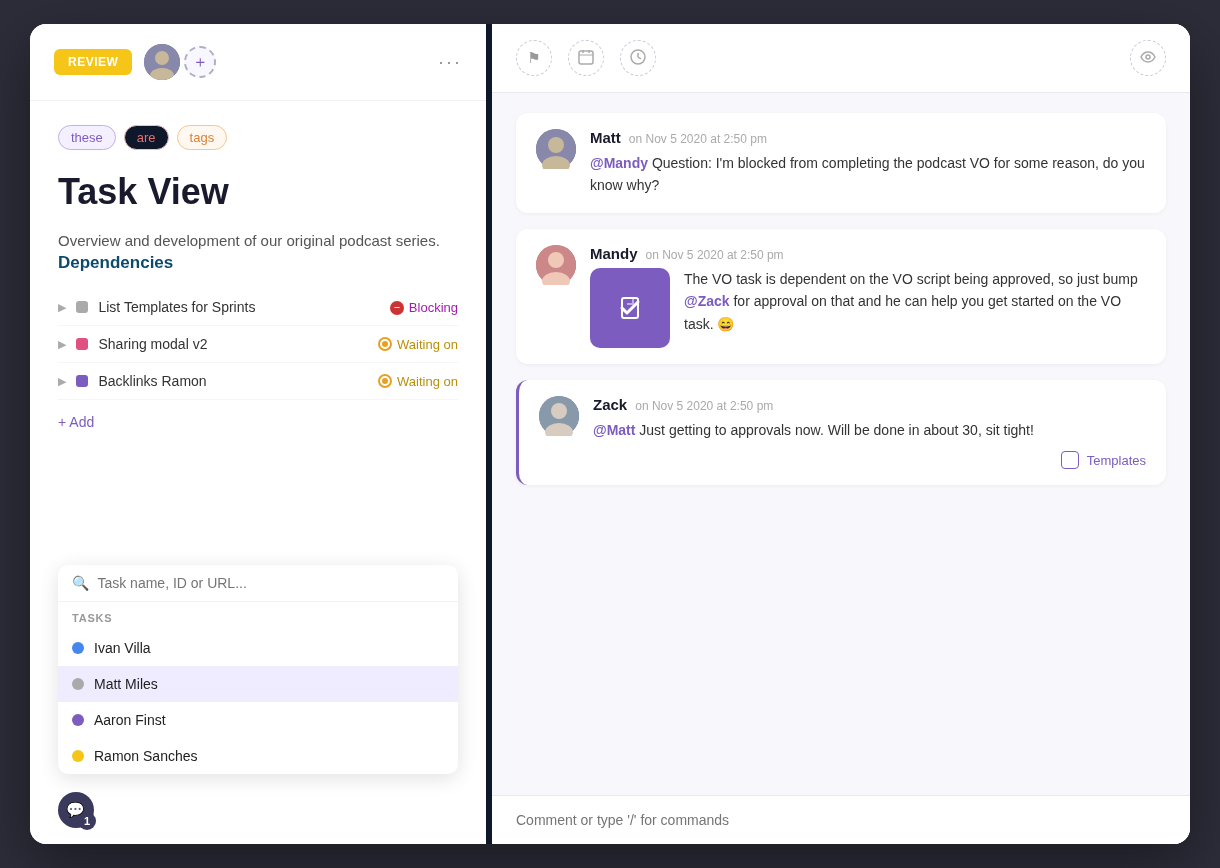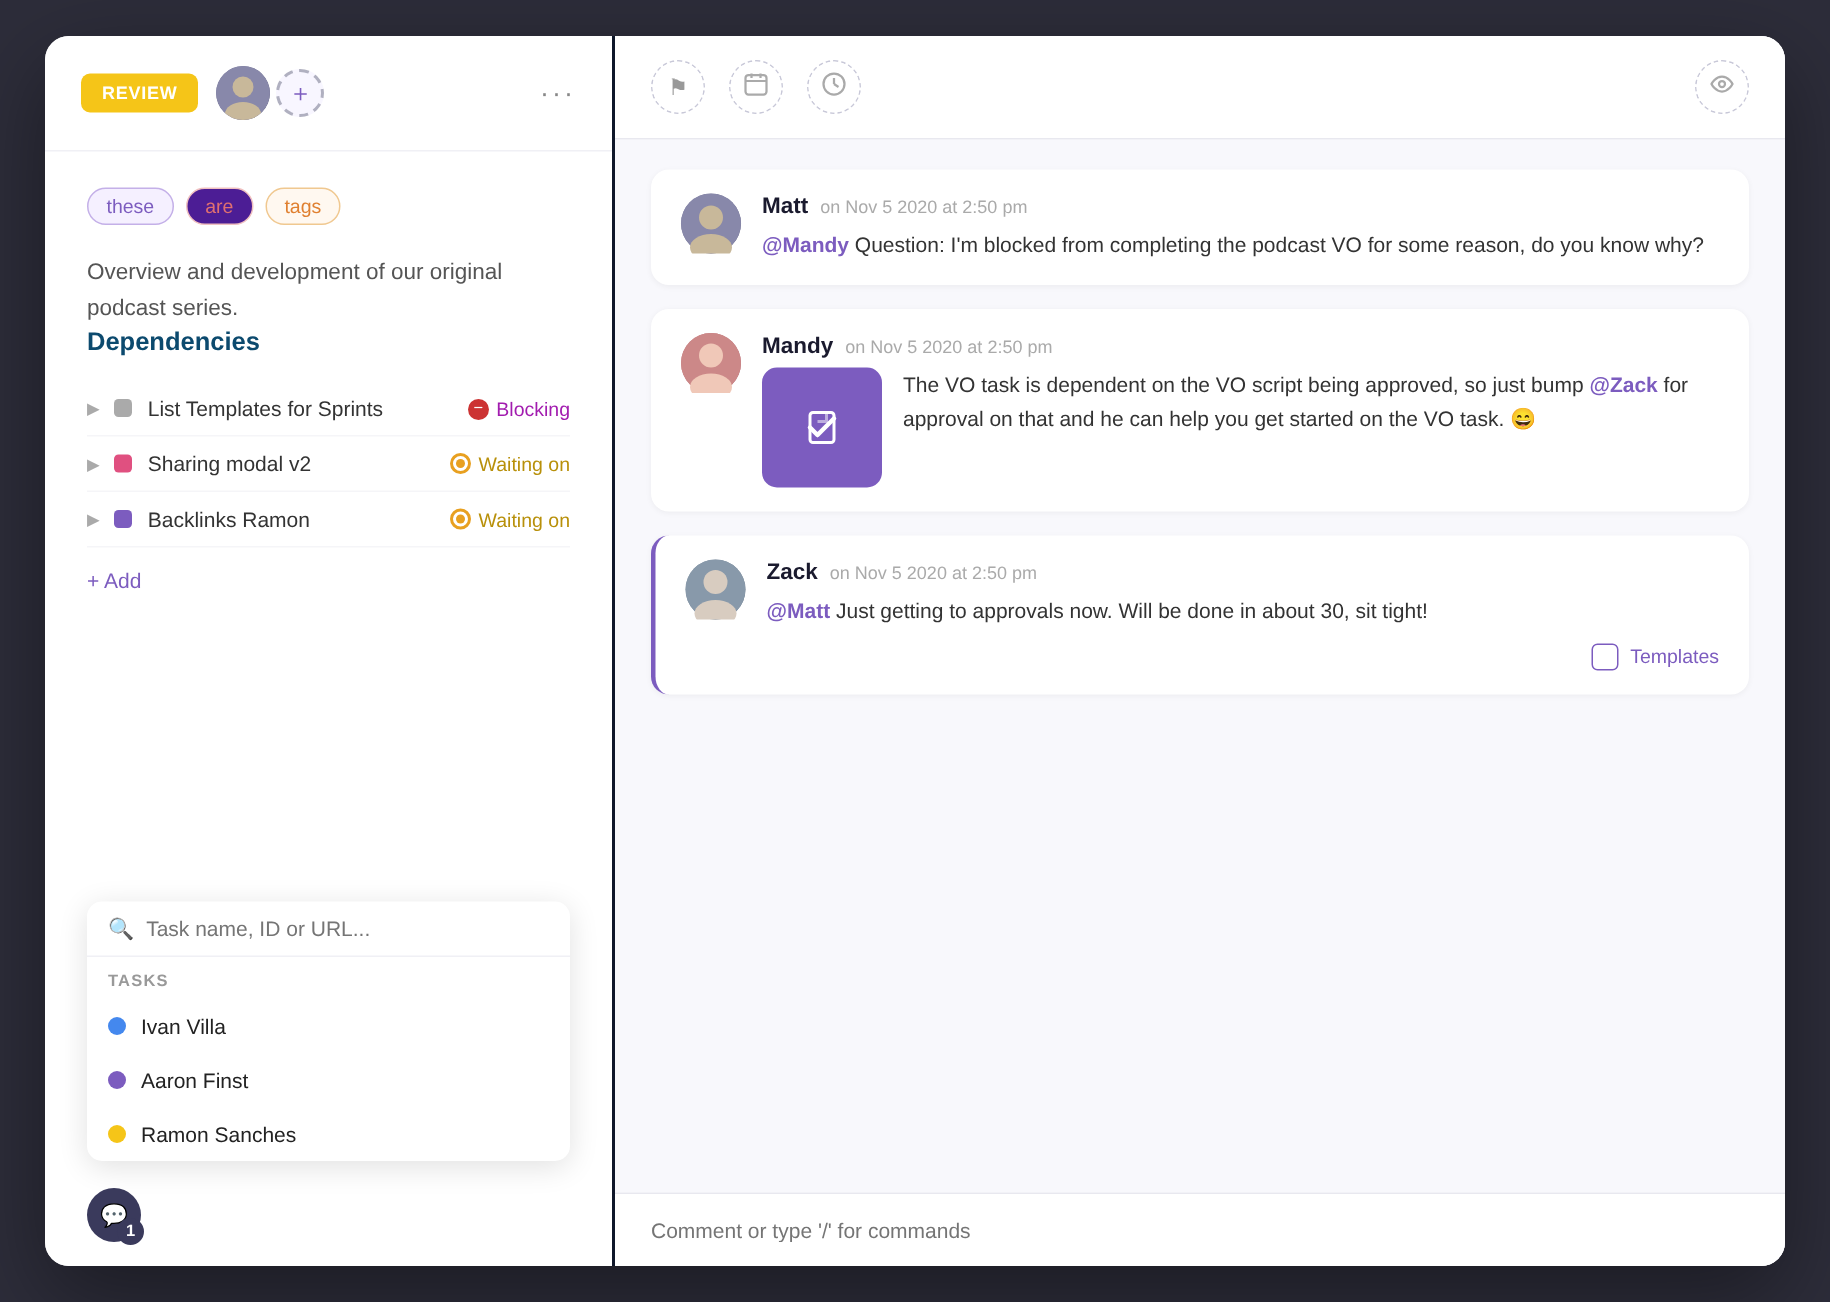--- a/index.html
+++ b/index.html
@@ -21,23 +21,23 @@
       flex-direction: column;
       box-shadow: 0 20px 60px rgba(0,0,0,0.4);
     }
     .main-layout {
       display: flex;
       flex: 1;
       overflow: hidden;
     }
     
     .left-panel {
-      width: 380px;
+      width: 462px;
       background: #fff;
-      border-right: 2px solid #0f172a;
+      border-right: 6px solid #0f172a;
       display: flex;
       flex-direction: column;
       overflow: hidden;
       flex-shrink: 0;
     }
     .left-header {
       display: flex;
       align-items: center;
       padding: 20px 24px;
       border-bottom: 1px solid #f0f0f5;
@@ -102,21 +102,21 @@
       gap: 8px;
       margin-bottom: 20px;
     }
     .tag {
       padding: 4px 12px;
       border-radius: 20px;
       font-size: 13px;
       border: 1px solid;
     }
     .tag-these { color: #7c5cbf; border-color: #c4b0e8; background: #f5f0ff; }
-    .tag-are { color: #e07070; border-color: #f0c0c0; background: #4c1d95; }
+    .tag-are { color: #e07070; border-color: #f0c0c0; background: #0f172a; }
     .tag-tags { color: #e08030; border-color: #f0c890; background: #fff8f0; }
     .task-title {
       font-size: 36px;
       font-weight: 700;
       color: #1a1a2e;
       margin-bottom: 16px;
       line-height: 1.2;
     }
     .task-desc {
       font-size: 15px;
@@ -458,20 +458,21 @@
         </div>
         <button class="more-btn">···</button>
       </div>
 
       <div class="left-content">
         <div class="tags-row">
           <span class="tag tag-these">these</span>
           <span class="tag tag-are">are</span>
           <span class="tag tag-tags">tags</span>
         </div>
+        <h1 class="task-title">Task View</h1>
         <p class="task-desc">Overview and development of our original podcast series.</p>
 
         <h3 class="dependencies-title">Dependencies</h3>
 
         <div class="dep-item">
           <span class="dep-chevron">▶</span>
           <span class="dep-dot dep-dot-gray"></span>
           <span class="dep-name">List Templates for Sprints</span>
           <span class="dep-status status-blocking">
             <span class="status-icon-block"></span>
@@ -502,20 +503,24 @@
 
       <div class="search-dropdown">
         <div class="search-input-row">
           <span class="search-icon">🔍</span>
           <input class="search-input" type="text" placeholder="Task name, ID or URL..." style="">
         </div>
         <div class="tasks-section-label">TASKS</div>
         <div class="task-list-item">
           <span class="task-dot dot-blue"></span>
           <span>Ivan Villa</span>
+        </div>
+        <div class="task-list-item active">
+          <span class="task-dot dot-gray"></span>
+          <span>Matt Miles</span>
         </div>
         <div class="task-list-item">
           <span class="task-dot dot-purple"></span>
           <span>Aaron Finst</span>
         </div>
         <div class="task-list-item">
           <span class="task-dot dot-yellow"></span>
           <span>Ramon Sanches</span>
         </div>
       </div>

